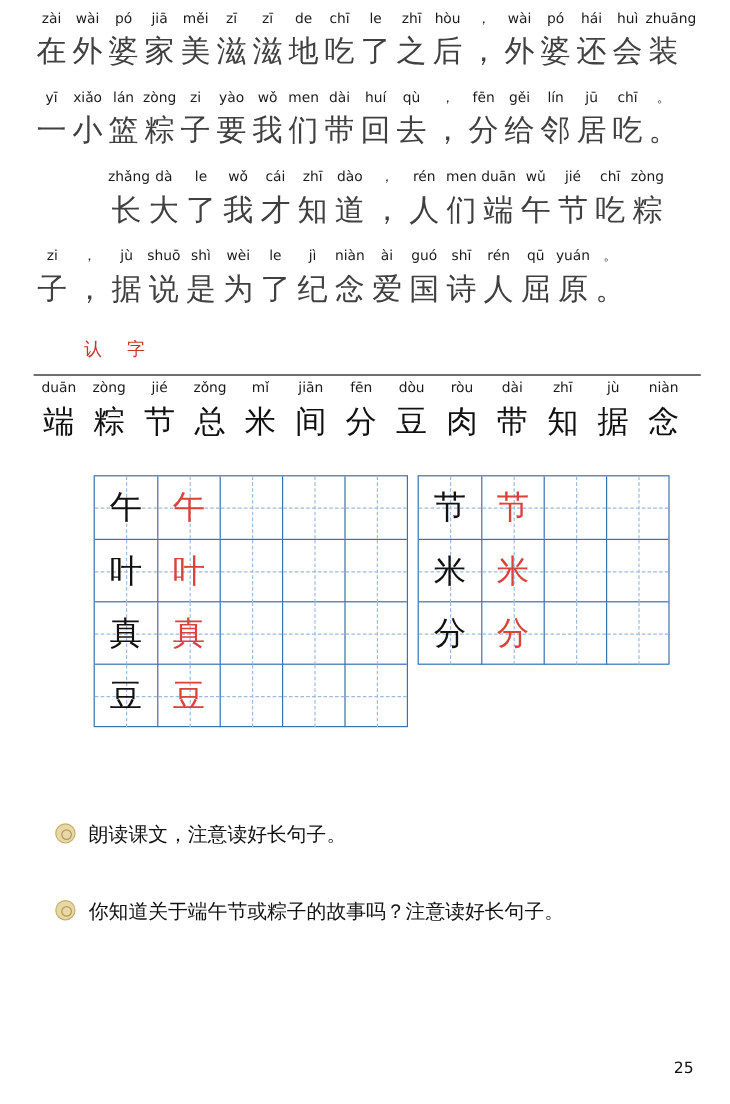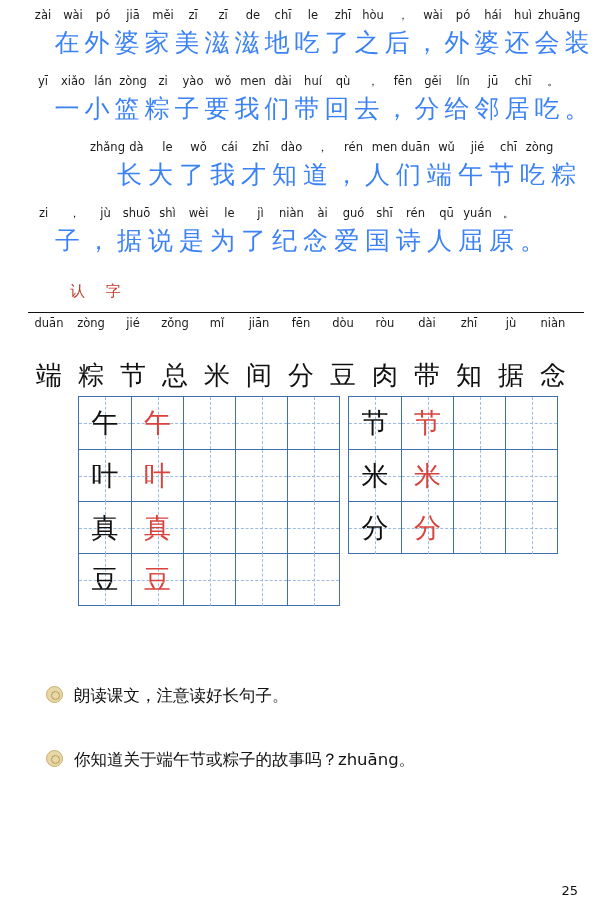--- a/index.html
+++ b/index.html
@@ -32,24 +32,23 @@
     height: 18px;
     font-size: 11.5px;
     color: #1a1a1a;
     letter-spacing: 0;
     white-space: nowrap;
     font-family: "DejaVu Sans", sans-serif;
   }
   .hanzi-row {
     height: 40px;
     font-size: 25px;
-    color: #3b82f6;
+    color: #404040;
     white-space: nowrap;
     font-family: "DejaVu Sans", sans-serif;
-    margin-left: 24px;
   }
   .py {
     display: inline-block;
     text-align: center;
     font-size: 11.5px;
   }
   .hz {
     display: inline-block;
     text-align: center;
     font-size: 25px;
@@ -91,21 +90,20 @@
     color: #1a1a1a;
     white-space: nowrap;
     font-family: "DejaVu Sans", sans-serif;
   }
   .nc-hanzi {
     height: 40px;
     font-size: 26px;
     color: #111111;
     white-space: nowrap;
     font-family: "DejaVu Sans", sans-serif;
-    margin-top: 24px;
   }
   .nc-py { display: inline-block; text-align: center; }
   .nc-hz { display: inline-block; text-align: center; }
 
   
   .grid {
     position: absolute;
     border: 1.5px solid #3d6fb4;
   }
   .grid-row {
@@ -387,18 +385,18 @@
       </div>
     </div>
 
   <div class="exercise" id="ex1">
     <span class="ex-bullet"></span>
     <span>朗读课文，注意读好长句子。</span>
   </div>
 
   <div class="exercise" id="ex2">
     <span class="ex-bullet"></span>
-    <span>你知道关于端午节或粽子的故事吗？zhuāng。</span>
+    <span>你知道关于端午节或粽子的故事吗？注意读好长句子。</span>
   </div>
 
   <div class="page-number">25</div>
 
 </div>
 
 </body></html>

